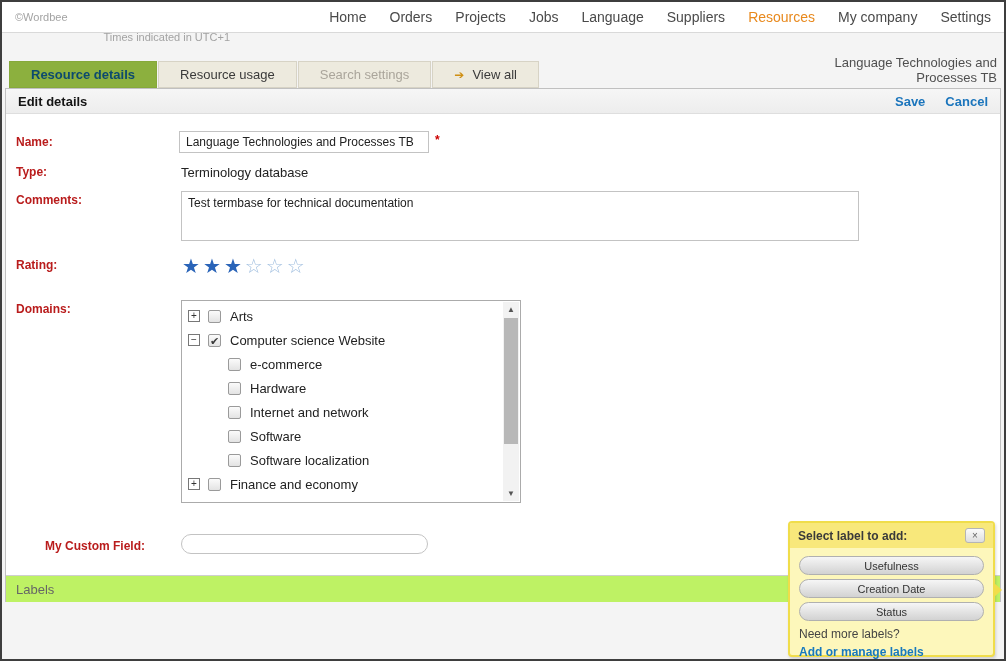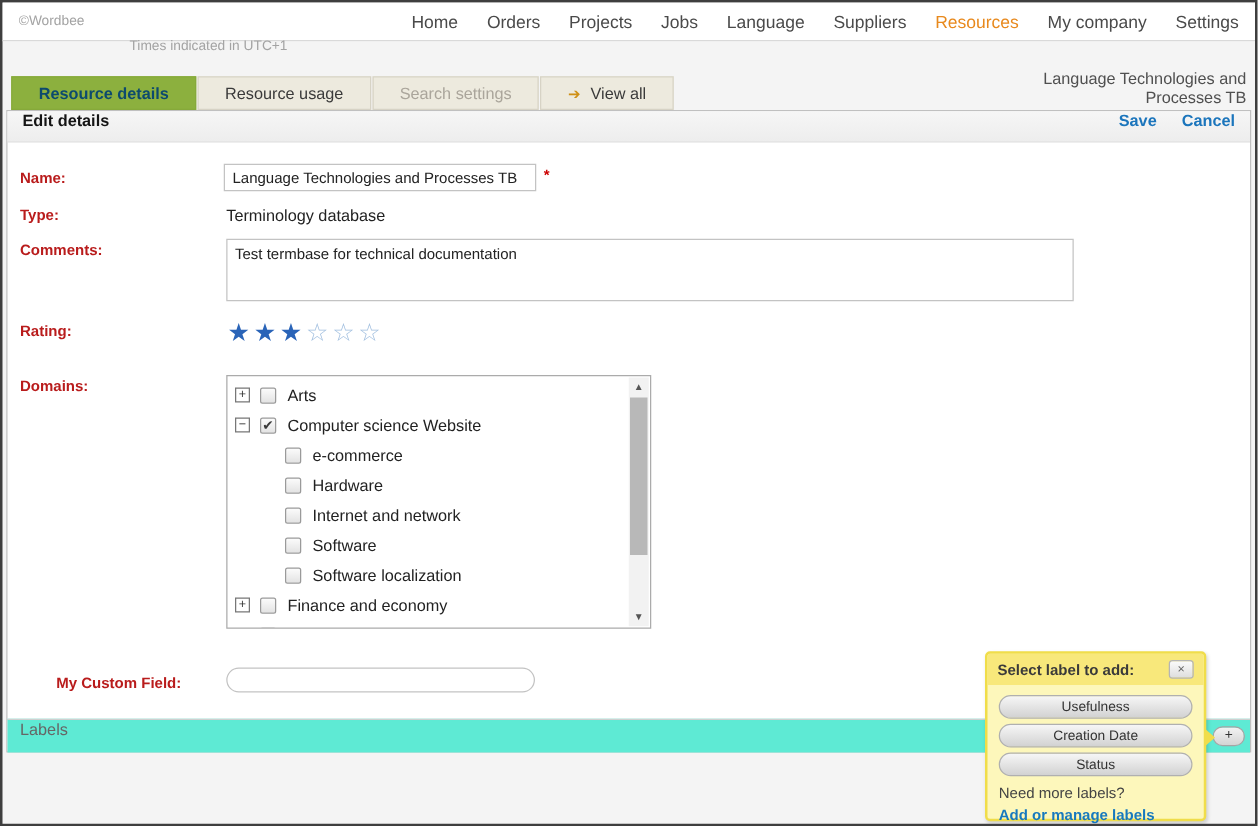--- a/index.html
+++ b/index.html
@@ -34,21 +34,21 @@
     font-size:13px; line-height:15px; color:#4f4f4f;
   }
   
   #panel {
     position:absolute; top:86px; left:3px; right:3px; height:514px;
     background:#fff; border:1px solid #c0c0c0;
   }
   #editbar {
     position:absolute; top:0; left:0; right:0; height:25px;
     background:linear-gradient(#f6f6f6,#ededed); border-bottom:1px solid #dedede;
-    display:flex; align-items:flex-start; padding:0 12px;
+    display:flex; align-items:center; padding:0 12px;
   }
   #editbar .title { font-size:13px; font-weight:bold; color:#141414; }
   #editbar .links { margin-left:auto; display:flex; gap:20px; }
   .bluelink { color:#1b75bc; font-size:13px; font-weight:bold; cursor:pointer; text-decoration:none; }
   .formlabel { position:absolute; left:10px; font-size:12px; font-weight:bold; color:#b91c1c; }
   .plaintext { position:absolute; font-size:13px; color:#222; }
   .txtinput {
     position:absolute; border:1px solid #c3c3c3; background:#fff;
     font-family:"Liberation Sans", sans-serif; font-size:12px; color:#222; padding:0 6px;
   }
@@ -84,34 +84,34 @@
   .scroll-arrow { position:absolute; left:0; width:16px; height:15px; text-align:center; font-size:8px; color:#555; line-height:15px; cursor:pointer; }
   #scroll-up { top:0; }
   #scroll-down { bottom:0; }
   #scroll-thumb { position:absolute; left:1px; top:16px; width:14px; height:126px; background:#b8b8b8; cursor:pointer; }
   
   #custom-label { top:450px;padding-left:29px; }
   #custom-input { left:175px; top:445px; width:247px; height:20px; border-radius:10px; }
   
   #labelsbar {
     position:absolute; left:0; right:0; top:486px; height:27px;
-    border-top:1px solid #cfcfcf; background:#5eead4;
-    display:flex; padding:0 10px;
+    border-top:1px solid #cfcfcf; background:#bef264;
+    display:flex; align-items:center; padding:0 10px;
   }
   #labelsbar .title { font-size:13px; color:#666; }
   
   #addlabel-btn {
     position:absolute; left:968px; top:579px; width:26px; height:16px;
     border:1px solid #a5a5a5; border-radius:8px;
     background:linear-gradient(#f3f3f3,#d4d4d4);
     font-size:11px; line-height:13px; text-align:center; color:#333; cursor:pointer; z-index:5;
   }
   
   #label-popup {
-    position:absolute; left:786px; top:519px; width:177px; height:136px;
+    position:absolute; left:786px; top:519px; width:207px; height:136px;
     background:#fdf7bb; border:2px solid #f0dd4a; border-radius:4px; z-index:10;
     box-shadow:1px 2px 3px rgba(0,0,0,0.15);
   }
   #popup-pointer {
     position:absolute; right:-9px; top:60px; width:0; height:0;
     border-top:7px solid transparent; border-bottom:7px solid transparent;
     border-left:8px solid #f0dd4a;
   }
   #popup-head {
     height:25px; background:#f8e87b; border-radius:2px 2px 0 0;

